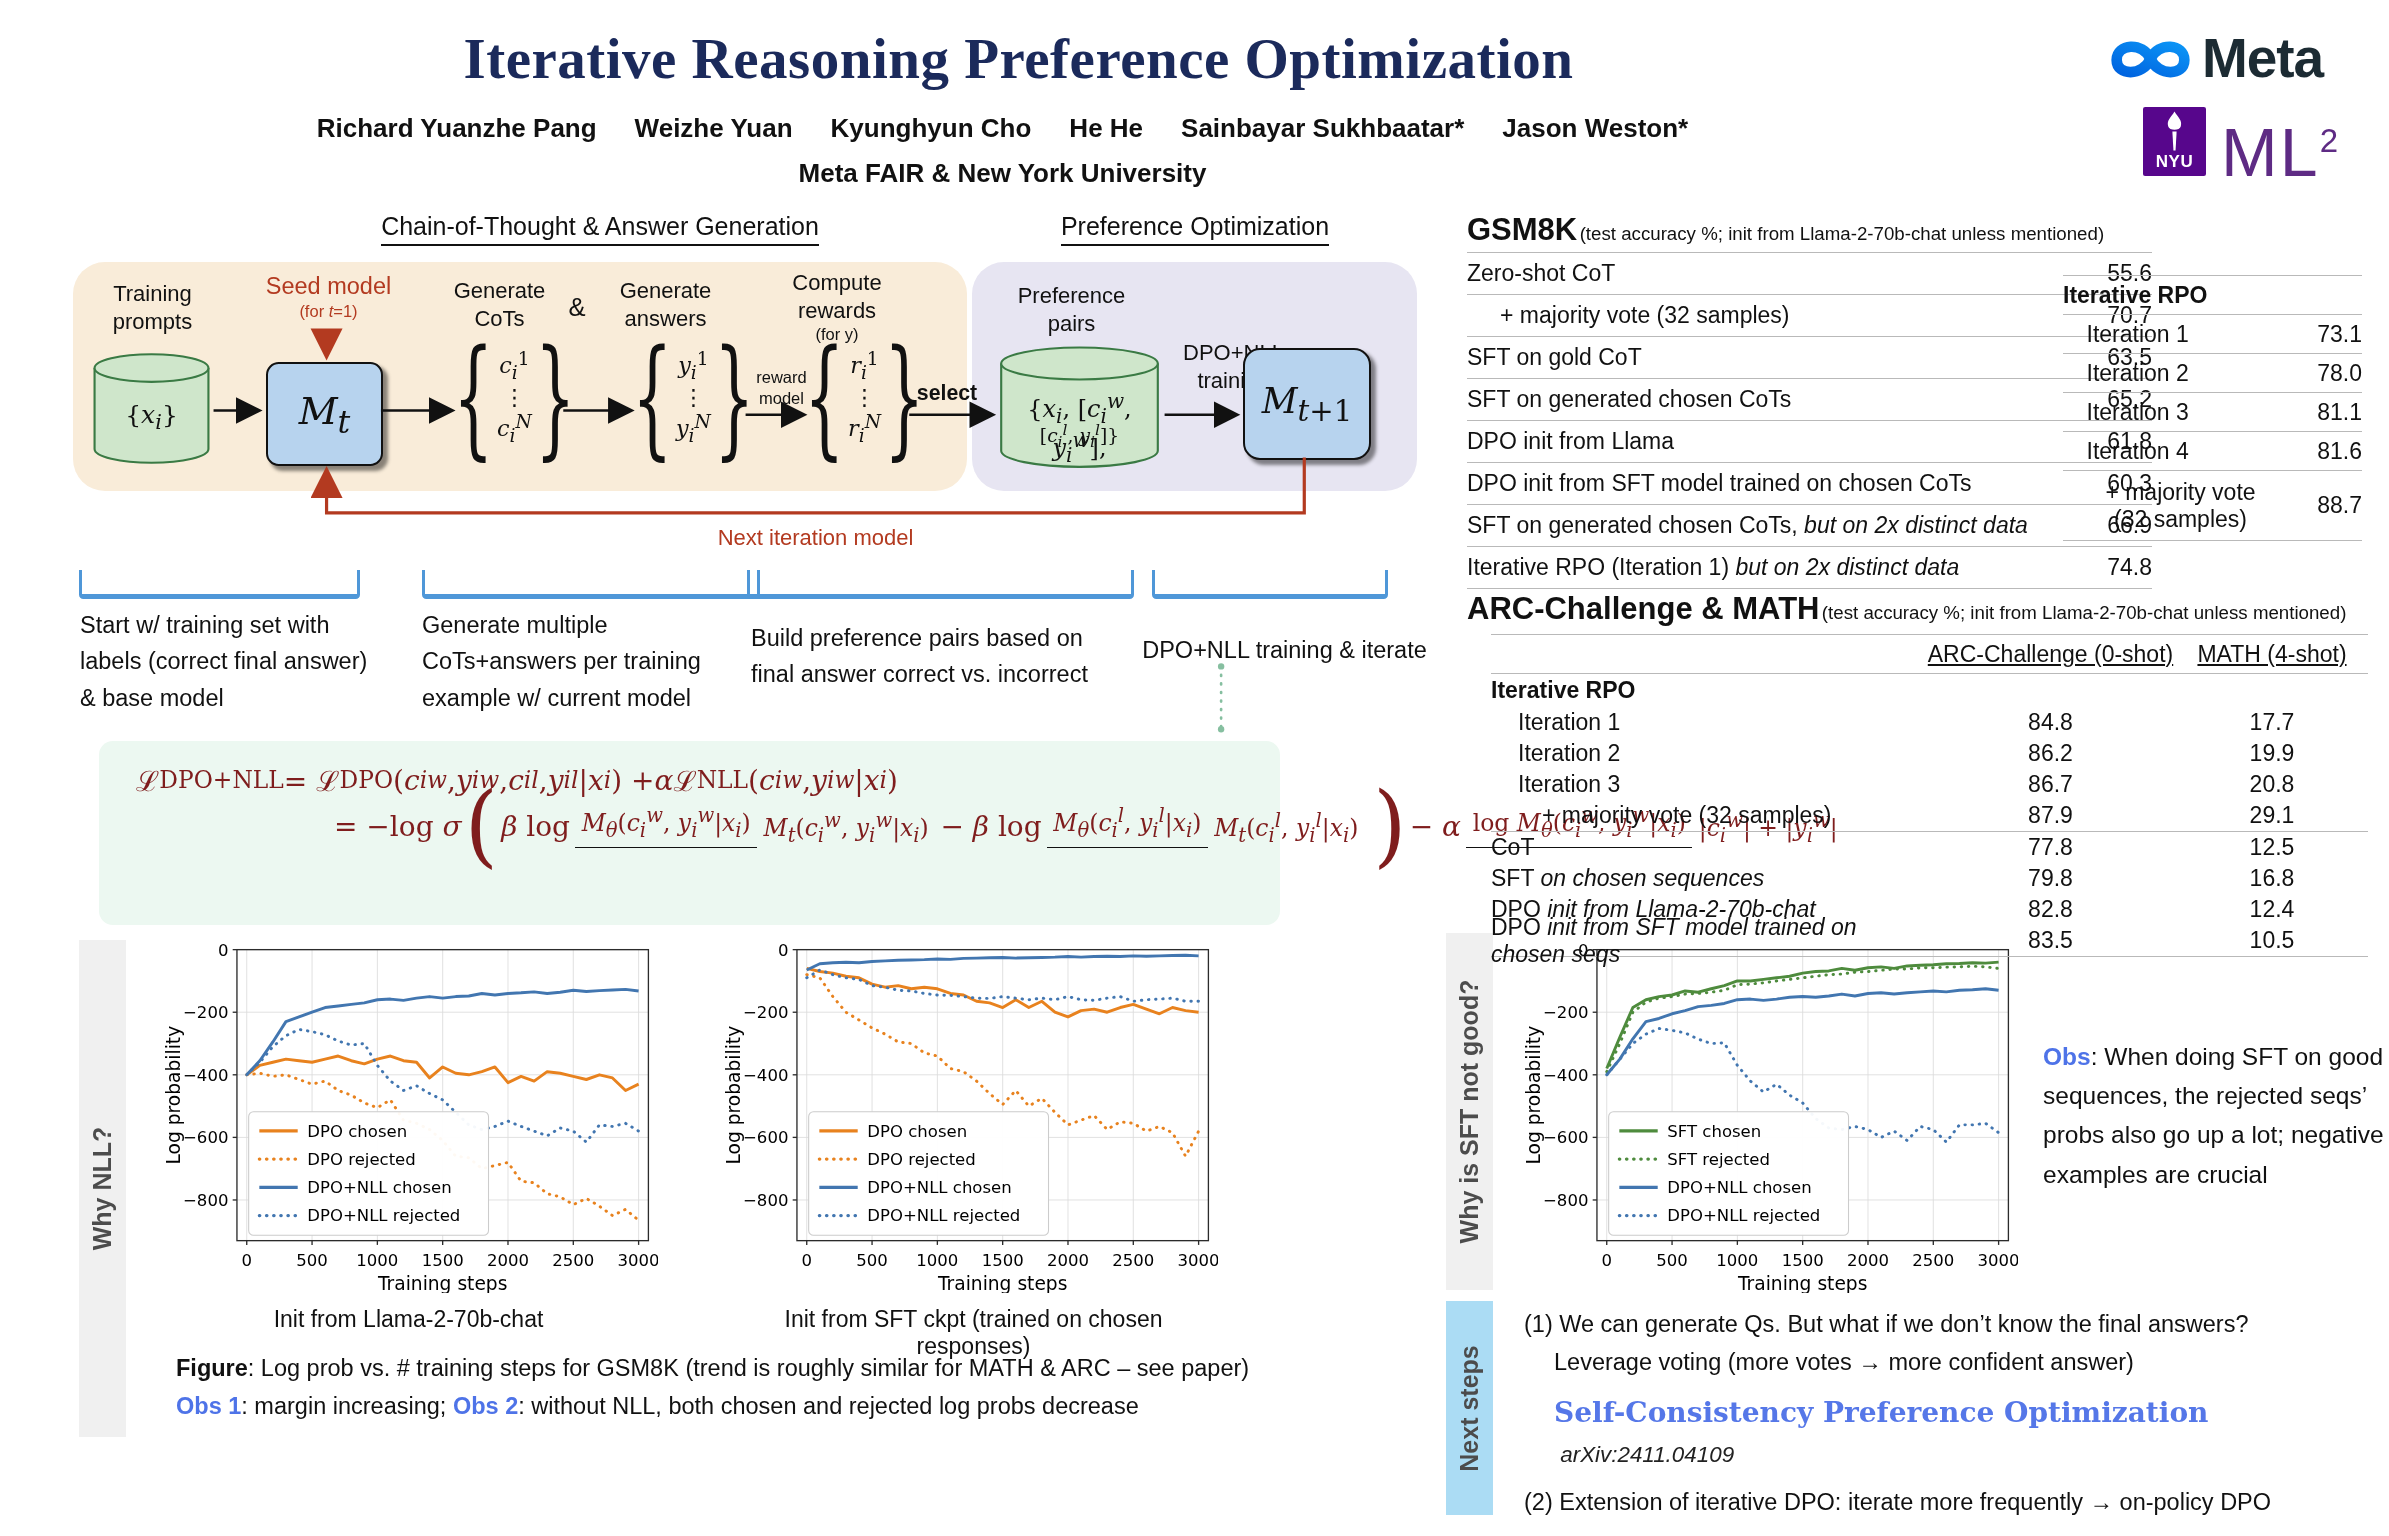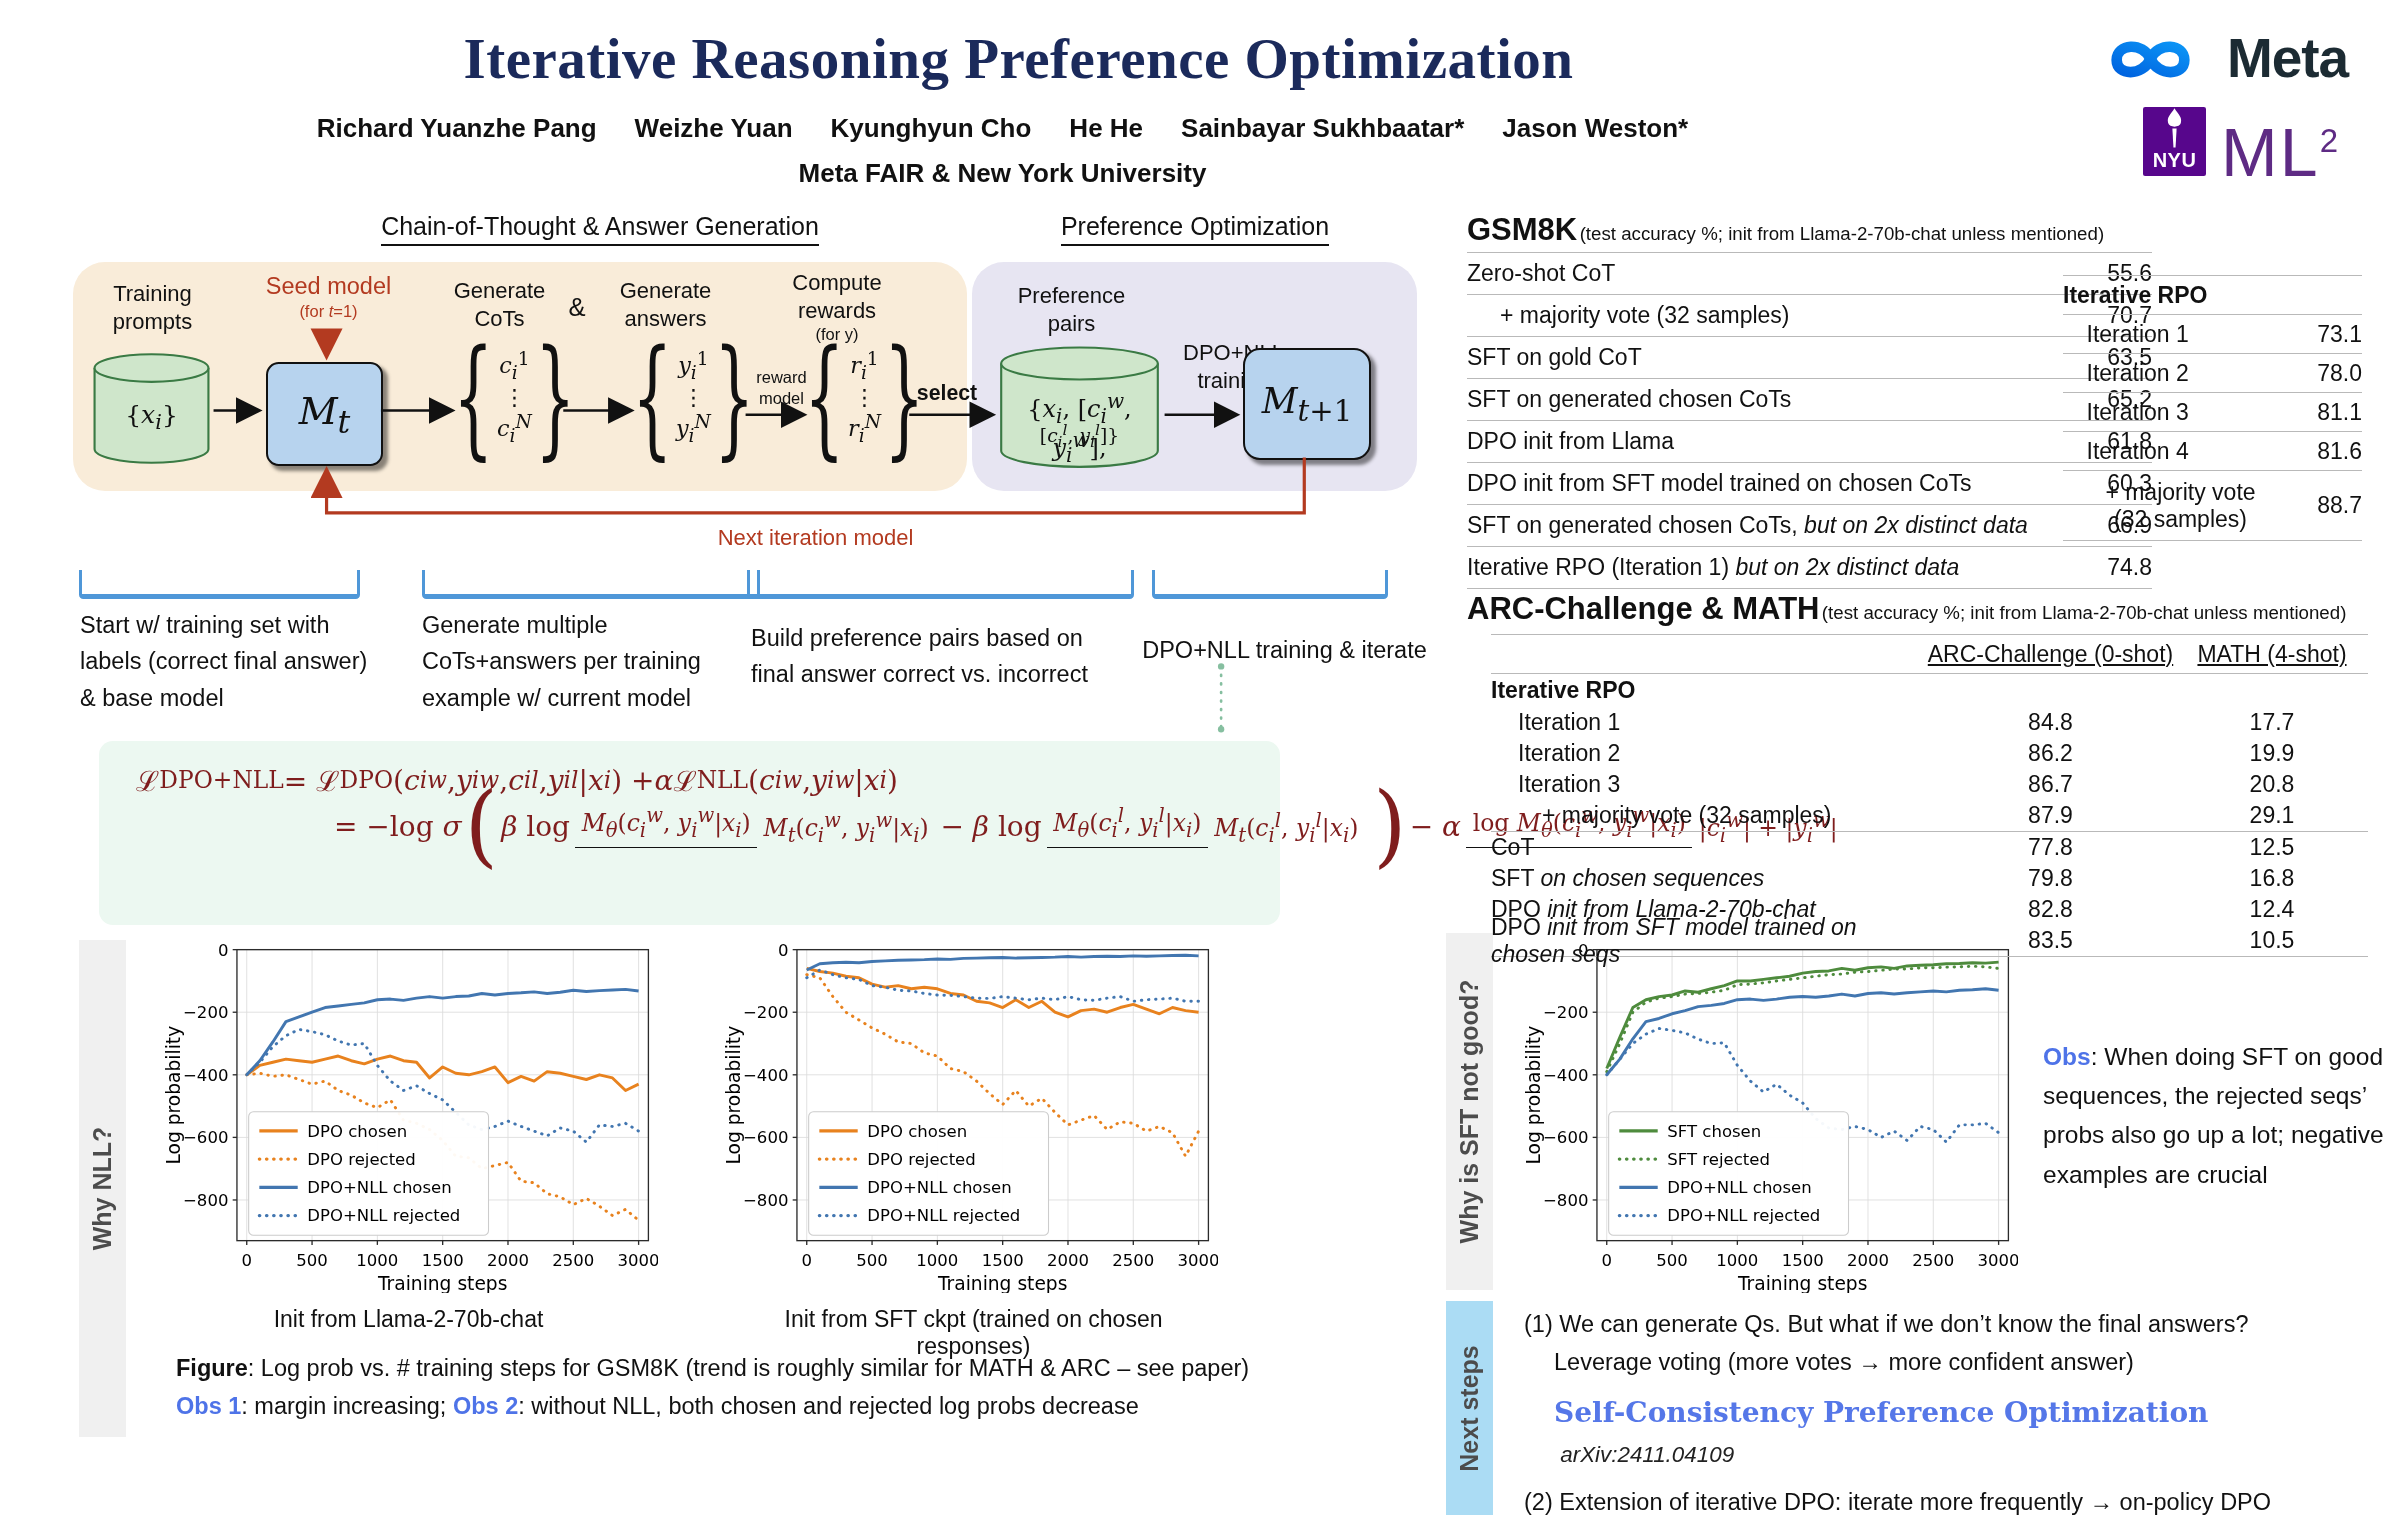--- a/index.html
+++ b/index.html
@@ -7,25 +7,25 @@
           font-family:"Liberation Sans",sans-serif;color:#111;}
   .abs{position:absolute;}
   .ctr{text-align:center;}
   
   .title{left:0;top:25.6px;width:2037px;text-align:center;font-family:"Liberation Serif",serif;
          font-weight:bold;font-size:57px;color:#1b2a5b;letter-spacing:0.5px;}
   .authors{left:0;top:113px;width:2005px;display:flex;justify-content:center;gap:38px;
            font-size:26px;font-weight:bold;}
   .affil{left:0;top:158px;width:2005px;text-align:center;font-size:26px;font-weight:bold;}
   
-  .metalogo{left:2100px;top:25.6px;display:flex;align-items:center;gap:26px;}
+  .metalogo{left:2100px;top:25.6px;display:flex;align-items:center;gap:1px;}
   .metaword{font-size:55px;font-weight:bold;color:#1c2b33;letter-spacing:-1.1px;}
   .nyubox{left:2143px;top:107px;width:63px;height:69px;background:#57068c;display:flex;
           flex-direction:column;align-items:center;justify-content:flex-end;border-radius:2.1px;}
-  .nyutext{color:#fff;font-weight:bold;font-size:20px;margin-bottom:4.3px;letter-spacing:0.5px;}
+  .nyutext{color:#fff;font-weight:bold;font-size:17px;margin-bottom:4.3px;letter-spacing:0.5px;}
   .ml2{left:2221px;top:113px;font-size:68px;font-weight:300;color:#5e2b84;letter-spacing:2.1px;font-family:"Liberation Sans",sans-serif;}
   .ml2 sup{font-size:33px;vertical-align:super;}
   
   .secheading{font-size:25px;color:#111;}
   .secheading span{border-bottom:2.1px solid #111;padding-bottom:4.3px;}
   
   .peach{left:73px;top:262px;width:894px;height:229px;background:#f9ecd9;border-radius:32px;}
   .lav{left:972px;top:262px;width:445px;height:229px;background:#e7e5f2;border-radius:32px;}
   .dlabel{font-size:22px;line-height:1.25;text-align:center;}
   .red{color:#b33a20;}

